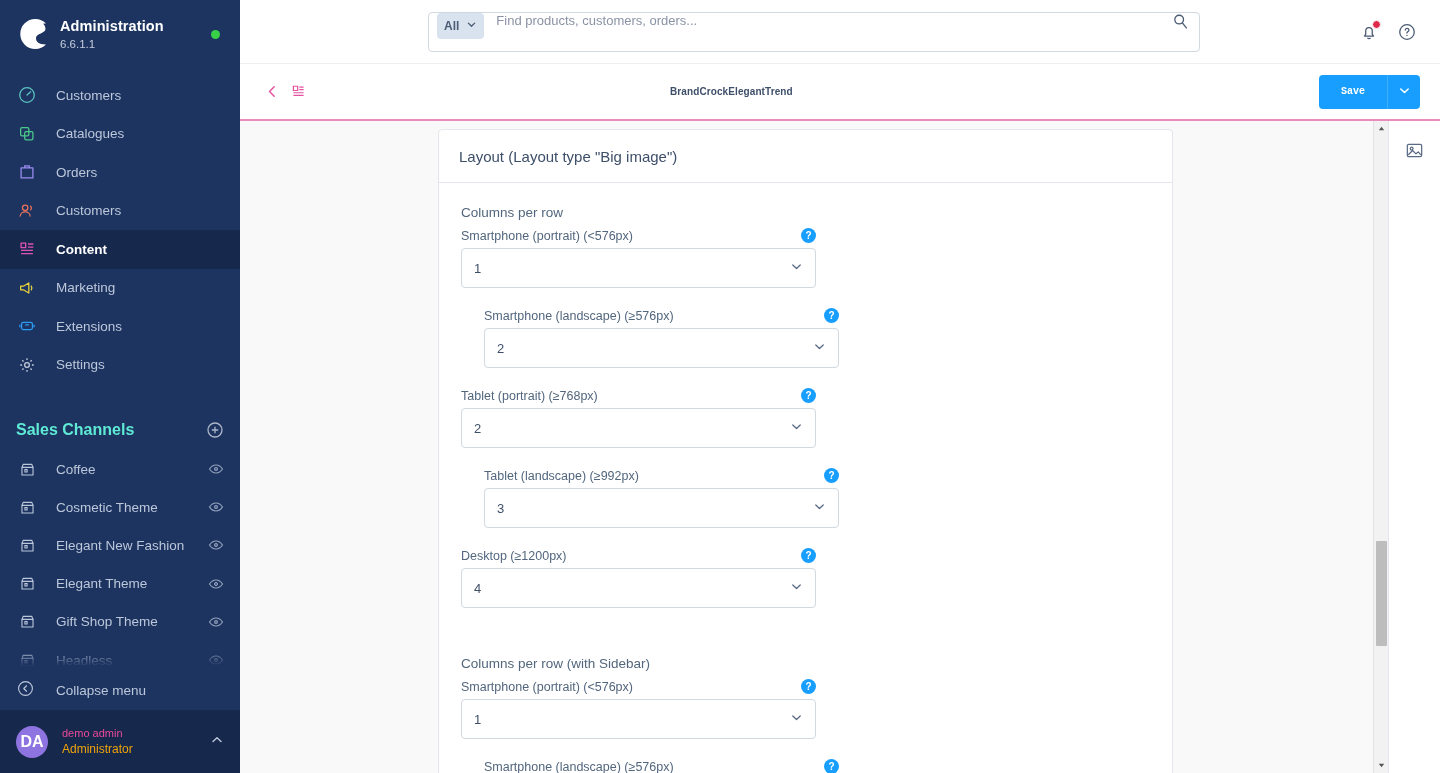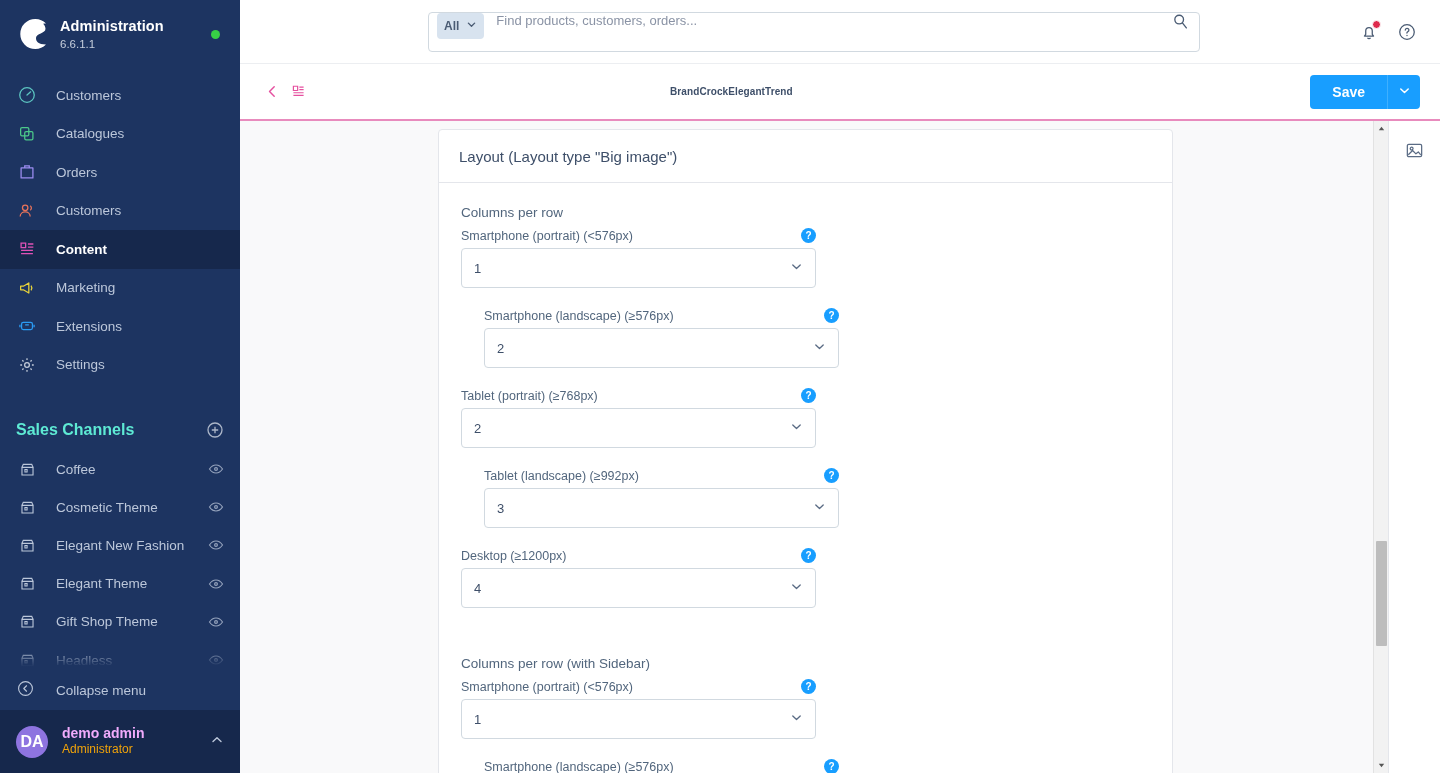--- a/index.html
+++ b/index.html
@@ -52,21 +52,21 @@
   .sb-user {
     position: absolute; left: 0; bottom: 0; width: 240px; height: 63px;
     background: #16284c; display: flex; align-items: center; padding: 0 16px;
     cursor: pointer;
   }
   .avatar {
     width: 32px; height: 32px; border-radius: 50%; background: #8e74e0;
     color: #fff; font-size: 16px; font-weight: bold;
     display: flex; align-items: center; justify-content: center; margin-right: 14px; flex: 0 0 32px;
   }
-  .u-name { color: #f0abfc; font-size: 14px; font-weight: bold; line-height: 15px; }
+  .u-name { color: #ec4899; font-size: 11px; font-weight: normal; line-height: 15px; }
   .u-role { color: #f0a30a; font-size: 12px; line-height: 15px; margin-top: 1px; }
   .u-chev { margin-left: auto; color: #bcc7da; }
 
   .sb-fade {
     position: absolute; left: 0; bottom: 103px; width: 240px; height: 22px;
     background: linear-gradient(to bottom, rgba(29,52,97,0) 0%, #1d3461 85%);
     pointer-events: none;
   }
 
   
@@ -102,22 +102,22 @@
   }
   .sm-back { width: 24px; height: 24px; color: #e5509f; display: flex; align-items: center; justify-content: center; cursor: pointer; }
   .sm-pageico { width: 24px; height: 24px; margin-left: 2px; color: #e5509f; display: flex; align-items: center; justify-content: center; cursor: pointer; }
   .sm-title {
     position: absolute; left: 430px; font-size: 10px; font-weight: bold; color: #3e4f69;
     letter-spacing: .1px;
   }
   .sm-actions { margin-left: auto; display: flex; }
   .btn-save {
     height: 34px; background: #189eff; color: #fff; border: 0; border-radius: 4px 0 0 4px;
-    font-size: 14px; font-weight: bold; padding: 0 22px; cursor: pointer;
-    font-family: Liberation Sans, sans-serif;
+    font-size: 10px; font-weight: bold; padding: 0 22px; cursor: pointer;
+    font-family: Liberation Mono, monospace;
   }
   .btn-save-caret {
     height: 34px; width: 33px; background: #189eff; color: #fff; border: 0;
     border-left: 1px solid #3fb0ff; border-radius: 0 4px 4px 0; cursor: pointer;
     display: flex; align-items: center; justify-content: center;
   }
 
   
   .content-area { flex: 1 1 auto; display: flex; min-height: 0; position: relative; }
   .content-scroll {

